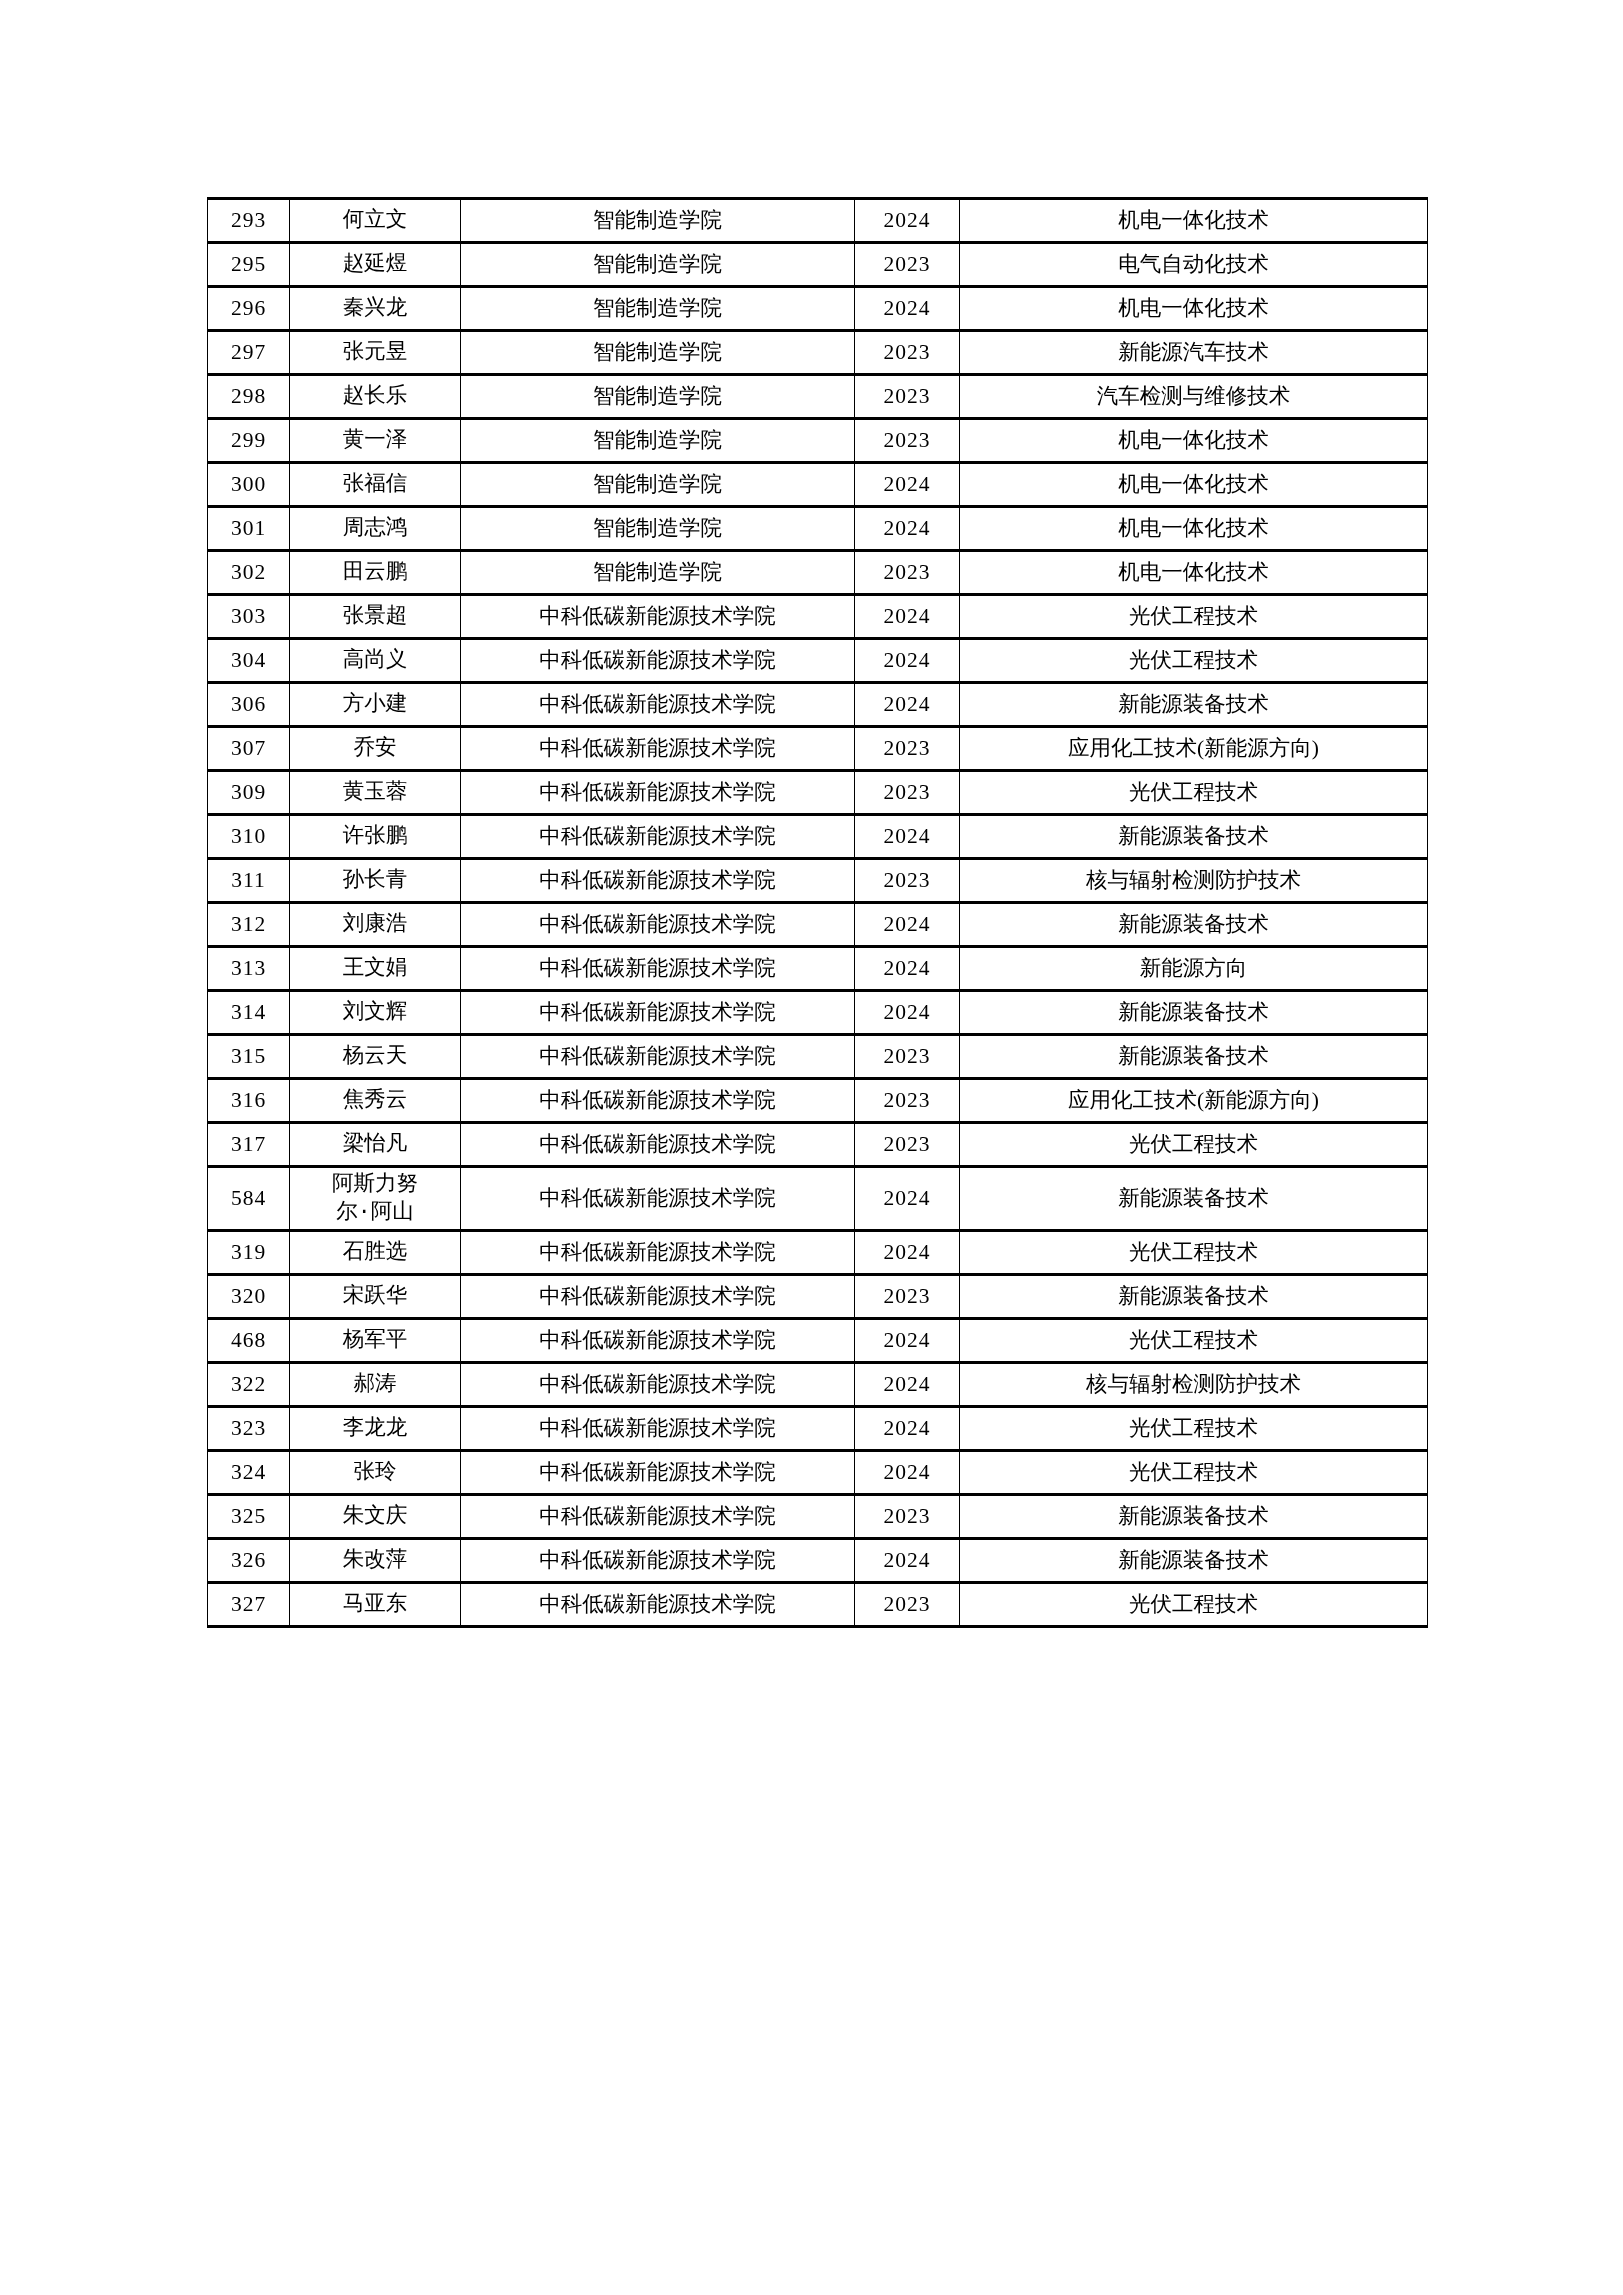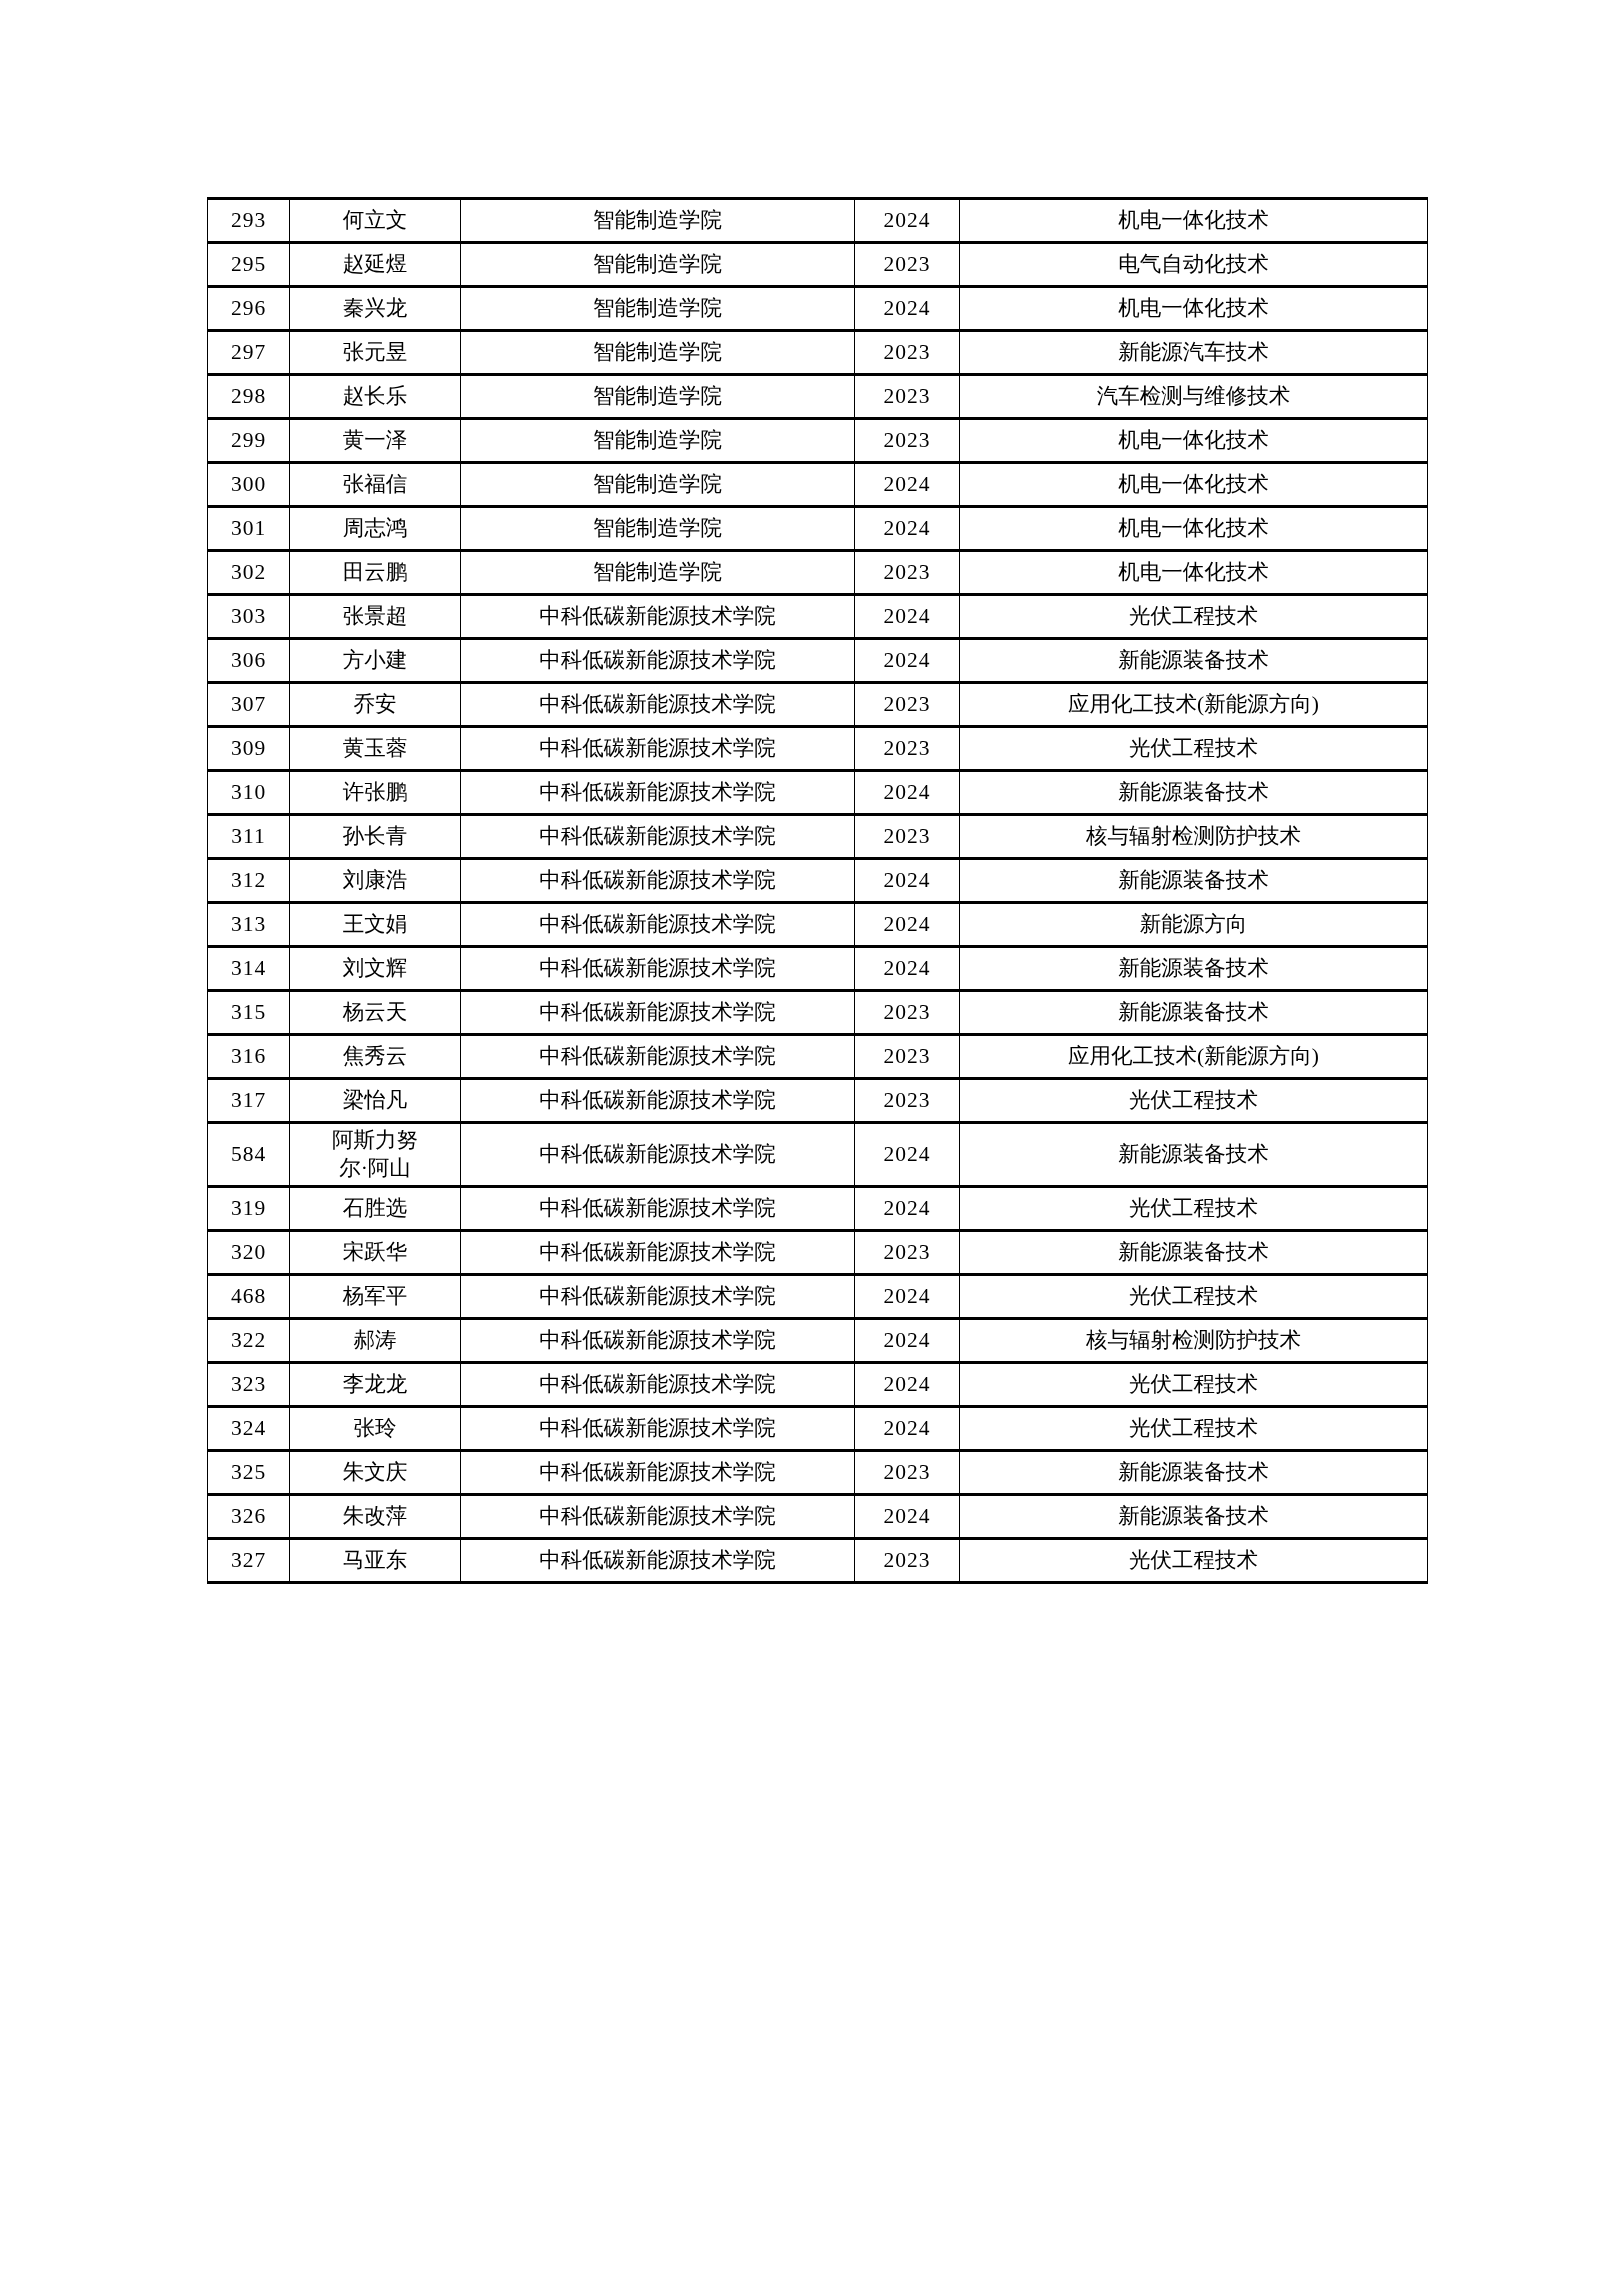--- a/index.html
+++ b/index.html
@@ -37,20 +37,21 @@
     font-size: 21.5px;
     line-height: 1.3;
     padding: 2.6px 4.1px;
     overflow: hidden;
   }
   table.roster tr {
     height: 44px;
   }
   td.name-cell {
     white-space: pre-line; 
+    font-family: Liberation Mono, monospace;
   }
   td.num-cell, td.year-cell {
     letter-spacing: 1px;
   }
 </style>
 </head>
 <body>
 
 <div class="page">
   <table class="roster">
@@ -126,20 +127,27 @@
     <td class="major-cell">机电一体化技术</td>
   </tr>
         <tr>
     <td class="num-cell">303</td>
     <td class="name-cell">张景超</td>
     <td class="college-cell">中科低碳新能源技术学院</td>
     <td class="year-cell">2024</td>
     <td class="major-cell">光伏工程技术</td>
   </tr>
         <tr>
+    <td class="num-cell">304</td>
+    <td class="name-cell">高尚义</td>
+    <td class="college-cell">中科低碳新能源技术学院</td>
+    <td class="year-cell">2024</td>
+    <td class="major-cell">光伏工程技术</td>
+  </tr>
+        <tr>
     <td class="num-cell">306</td>
     <td class="name-cell">方小建</td>
     <td class="college-cell">中科低碳新能源技术学院</td>
     <td class="year-cell">2024</td>
     <td class="major-cell">新能源装备技术</td>
   </tr>
         <tr>
     <td class="num-cell">307</td>
     <td class="name-cell">乔安</td>
     <td class="college-cell">中科低碳新能源技术学院</td>

